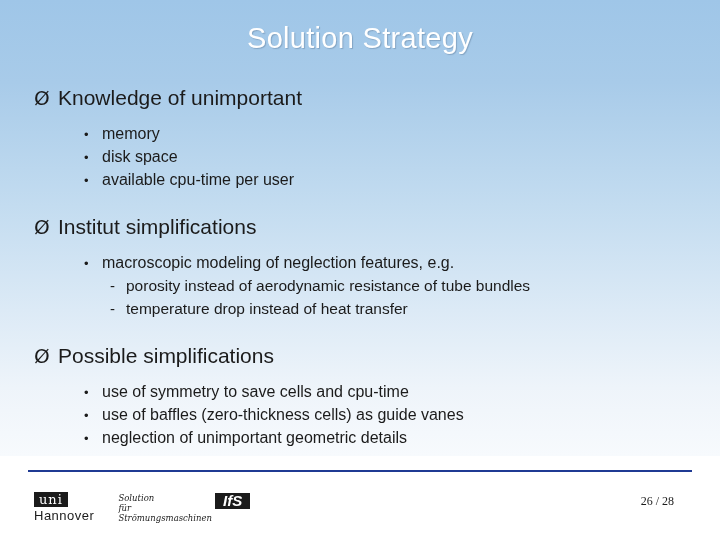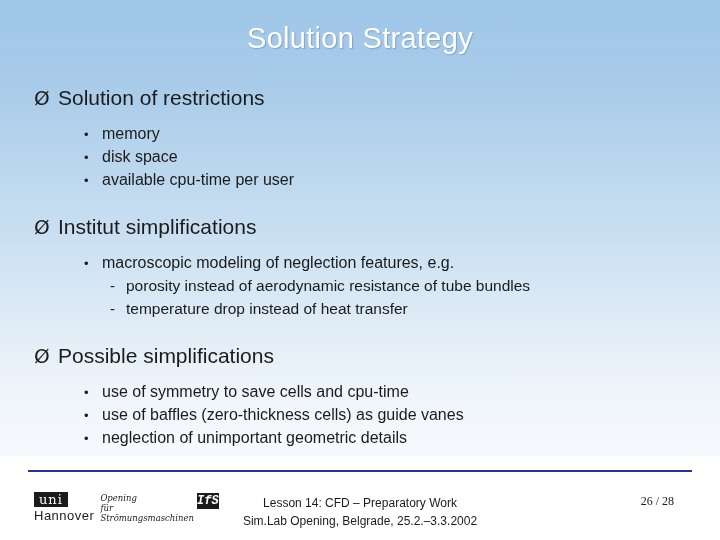--- a/index.html
+++ b/index.html
@@ -106,21 +106,21 @@
     top: 486px;
     width: 664px;
     height: 48px;
   }
   .logo {
     position: absolute;
     left: 6px;
     top: 6px;
     display: flex;
     align-items: center;
-    gap: 6px;
+    gap: 24px;
   }
   .logo-uni {
     background: #1b1b1b;
     color: #ffffff;
     font-family: "DejaVu Serif", serif;
     font-size: 13px;
     line-height: 14px;
     padding: 1px 5px 0 5px;
     letter-spacing: 1px;
   }
@@ -140,26 +140,26 @@
     font-family: "DejaVu Serif", serif;
     font-size: 8.5px;
     line-height: 10px;
     color: #1b1b1b;
     font-style: italic;
   }
   .logo-ifs {
     display: inline-block;
     background: #1b1b1b;
     color: #ffffff;
-    font-family: Liberation Mono, monospace;
+    font-family: Liberation Sans, sans-serif;
     font-style: italic;
     font-weight: bold;
-    font-size: 12px;
+    font-size: 15px;
     line-height: 16px;
-    padding: 0 0;
+    padding: 0 8px;
   }
   .logo-right {
     display: flex;
     align-items: flex-start;
     gap: 3px;
   }
   .footer-center {
     position: absolute;
     left: 0;
     top: 8px;
@@ -182,21 +182,21 @@
 <body>
 
 <div class="slide">
 
   <div class="slide-title">Solution Strategy</div>
 
   <div class="content">
 
     <div class="lvl1">
       <span class="marker">Ø</span>
-      <span>Solution of restrictions</span>
+      <span>Knowledge of unimportant</span>
     </div>
     <div class="group-gap-small"></div>
     <div class="lvl2">
       <span class="marker">•</span>
       <span>memory</span>
     </div>
     <div class="lvl2">
       <span class="marker">•</span>
       <span>disk space</span>
     </div>
@@ -251,30 +251,26 @@
 
   <div class="footer">
 
     <div class="logo">
       <div class="logo-left">
         <span class="logo-uni">uni</span>
         <span class="logo-hannover">Hannover</span>
       </div>
       <div class="logo-right">
         <div>
-          <div class="logo-inst">Opening</div>
+          <div class="logo-inst">Solution</div>
           <div class="logo-inst">für</div>
           <div class="logo-inst">Strömungsmaschinen</div>
         </div>
         <span class="logo-ifs">IfS</span>
       </div>
     </div>
 
-    <div class="footer-center">
-      <div>Lesson 14: CFD – Preparatory Work</div>
-      <div>Sim.Lab Opening, Belgrade, 25.2.–3.3.2002</div>
-    </div>
 
     <div class="footer-page">26 / 28</div>
 
   </div>
 
 </div>
 
 </body></html>

